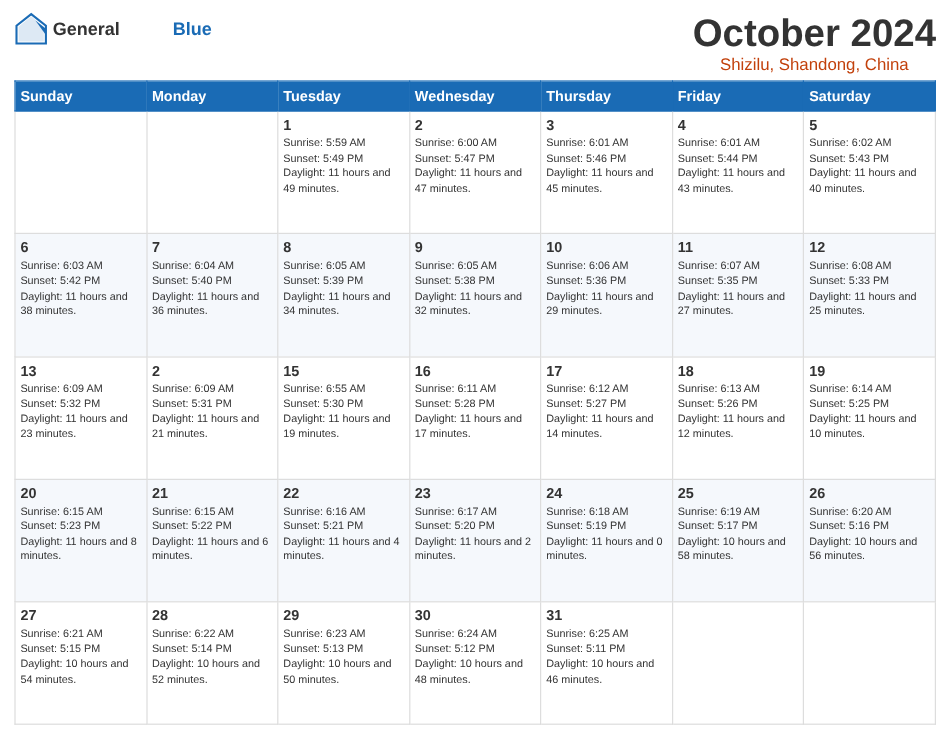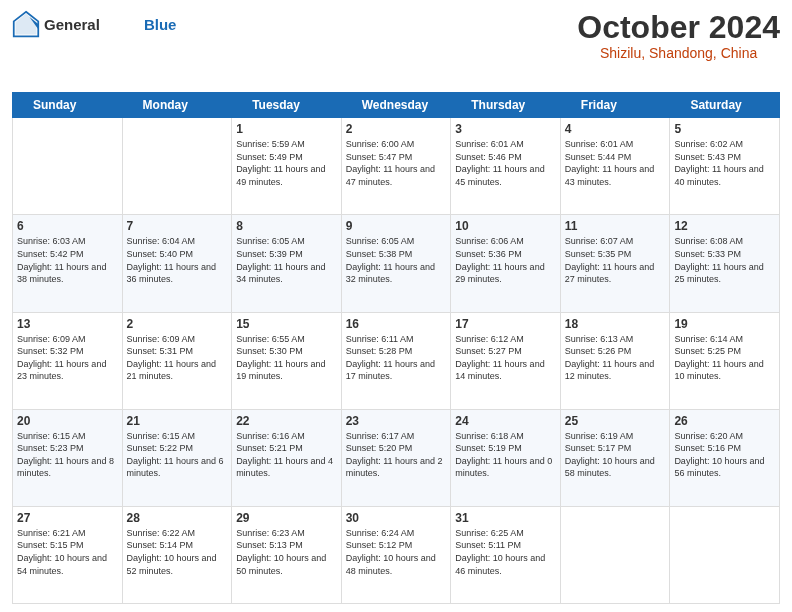--- a/index.html
+++ b/index.html
@@ -9,21 +9,20 @@
       font-family: Arial, sans-serif;
       background: #fff;
       overflow: hidden;
     }
     .page {
       width: 792px;
       height: 612px;
       display: flex;
       flex-direction: column;
       padding: 10px 12px 8px 12px;
-      gap: 25px;
     }
     .header {
       display: flex;
       align-items: flex-start;
       justify-content: space-between;
       margin-bottom: 6px;
     }
     .logo {
       display: flex;
       align-items: center;
@@ -53,21 +52,21 @@
       border: 1px solid #ccc;
       border-collapse: collapse;
       width: 100%;
       table-layout: fixed;
     }
     .calendar th {
       background-color: #1a6bb5;
       color: #fff;
       font-size: 12px;
       font-weight: bold;
-      padding: 5px 20px;
+      padding: 5px 4px;
       text-align: left;
       border: 1px solid #1a6bb5;
     }
     .calendar td {
       vertical-align: top;
       padding: 4px 4px;
       border: 1px solid #ddd;
       font-size: 9.5px;
       color: #333;
       background: #fff;

